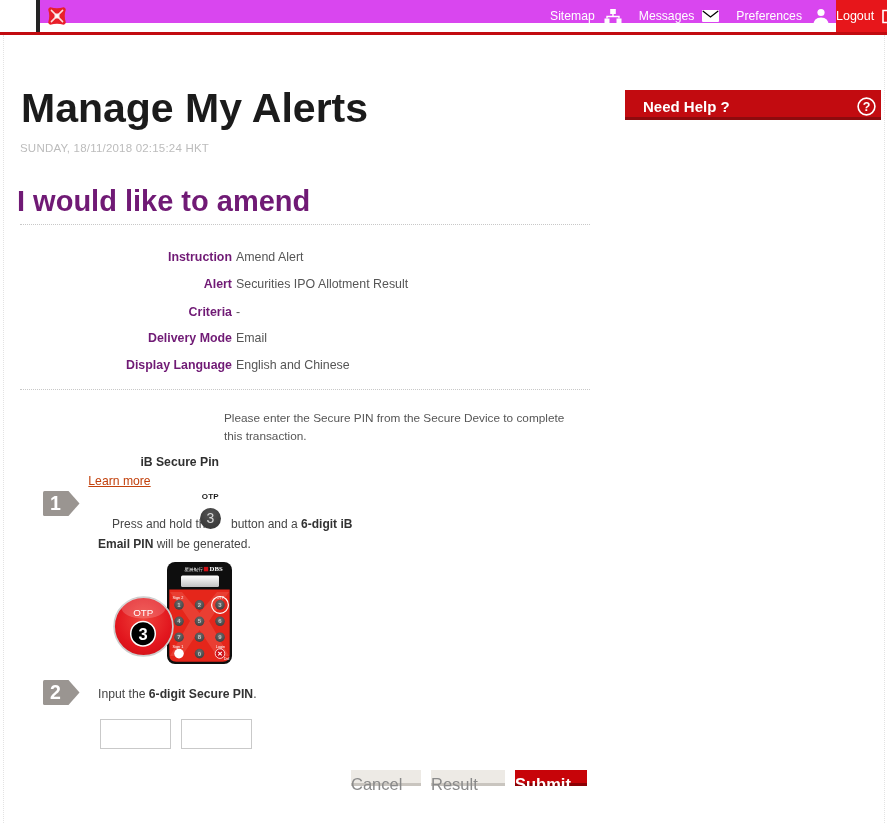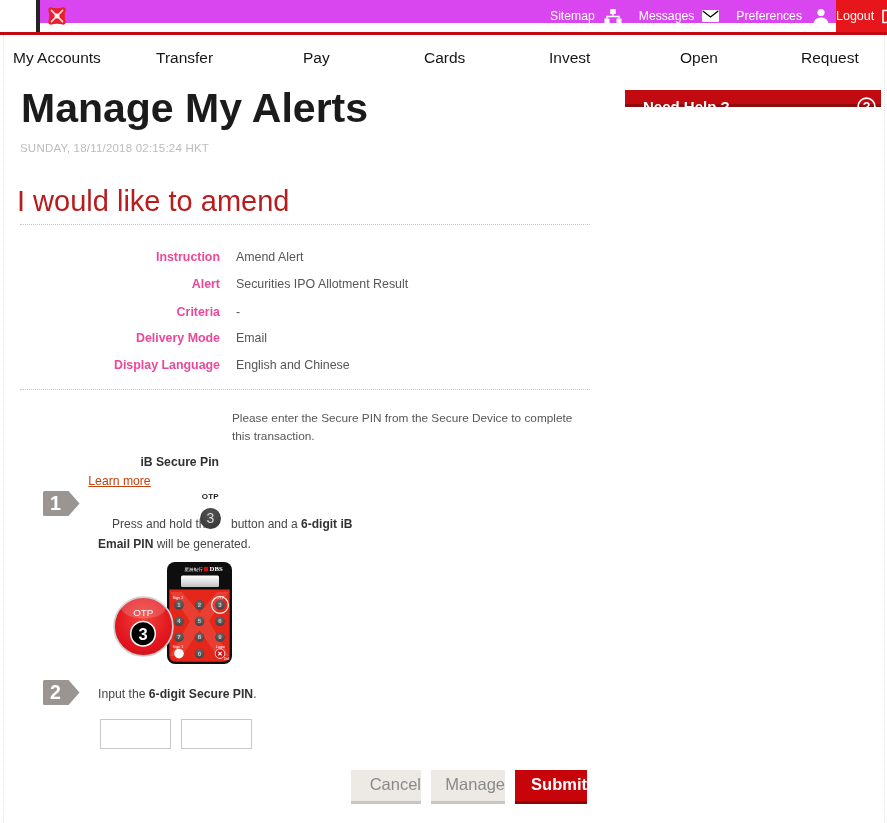--- a/index.html
+++ b/index.html
@@ -19,52 +19,52 @@
 #nav { position:absolute; left:0; top:35px; width:887px; height:45px; background:#fff; }
 #nav span { position:absolute; top:14px; font-size:15.5px; color:#161616; }
 
 
 #lline { position:absolute; left:3px; top:35px; bottom:0; border-left:1px dotted #e3e3e3; }
 #rline { position:absolute; left:884px; top:35px; bottom:0; border-left:1px dotted #e3e3e3; }
 
 h1 { position:absolute; left:21px; top:85px; font-size:41px; font-weight:700; color:#1b1b1b; letter-spacing:0px; }
 #date { position:absolute; left:20px; top:142px; font-size:11.5px; letter-spacing:0.2px; color:#bcbcbc; }
 
-#needhelp { position:absolute; left:625px; top:90px; width:256px; height:17px; background:#c20b10; border-bottom:3px solid #8e0b0e; color:#fff; }
+#needhelp { position:absolute; left:625px; top:90px; width:256px; height:30px; background:#c20b10; border-bottom:3px solid #8e0b0e; color:#fff; }
 #needhelp .t { position:absolute; left:18px; top:8px; font-size:15px; font-weight:700; }
 #needhelp svg { position:absolute; right:5px; top:7px; }
 
-h2 { position:absolute; left:17px; top:185px; font-size:29px; font-weight:400; color:#b91c1c; }
+h2 { position:absolute; left:17px; top:185px; font-size:29px; font-weight:700; color:#701a75; }
 #hr1 { position:absolute; left:20px; top:224px; width:570px; border-top:1px dotted #c8c8c8; }
 #hr2 { position:absolute; left:20px; top:389px; width:570px; border-top:1px dotted #c8c8c8; }
 
-.flabel { position:absolute; left:20px; width:200px; text-align:right; font-size:12.4px; font-weight:700; color:#ec4899; }
+.flabel { position:absolute; left:32px; width:200px; text-align:right; font-size:12.4px; font-weight:700; color:#701a75; }
 .fval { position:absolute; left:236px; font-size:12.4px; color:#565656; }
 
-#please { position:absolute; left:232px; top:410px; width:400px; font-size:11.8px; color:#565656; line-height:17.5px; }
+#please { position:absolute; left:224px; top:410px; width:400px; font-size:11.8px; color:#565656; line-height:17.5px; }
 
 #iblabel { position:absolute; left:20px; top:455px; width:199px; text-align:right; font-size:12.2px; font-weight:700; color:#303030; }
 #learnmore { position:absolute; left:20px; top:474px; width:199px; text-align:center; font-size:12.2px; color:#c2410c; text-decoration:underline; }
 #otplabel { position:absolute; left:20px; top:492px; width:199px; text-align:right; font-size:8px; font-weight:700; color:#1c1c1c; letter-spacing:0.3px; }
 
 .badge { position:absolute; width:37px; height:25px; }
 #badge1 { left:43px; top:491px; }
 #badge2 { left:43px; top:680px; }
 
 .stext { position:absolute; font-size:12px; color:#464646; }
 #circle3 { position:absolute; left:200px; top:508px; width:21px; height:21px; border-radius:50%; background:radial-gradient(circle at 50% 30%, #555 0%, #404040 55%, #333 100%); color:#d8d8d8; font-size:14px; font-weight:400; text-align:center; line-height:21px; }
 
 #devicewrap { position:absolute; left:112px; top:559px; }
 
 #step2text { position:absolute; left:98px; top:687px; font-size:12.2px; color:#464646; }
 .pinbox { position:absolute; top:719px; width:71px; height:30px; background:#fff; border:1px solid #c9c9c9; }
 #pin1 { left:100px; }
 #pin2 { left:181px; }
 
-.btn { position:absolute; top:770px; height:34px; border:none; font-family:"Liberation Sans", sans-serif; text-align:right; }
+.btn { position:absolute; top:770px; height:16px; border:none; font-family:"Liberation Sans", sans-serif; text-align:left; }
 #btncancel { left:351px; width:70px; background:#edeae5; color:#8a8a8a; font-size:16.5px; line-height:29px; border-bottom:3px solid #c9c5bf; }
 #btnamend { left:431px; width:74px; background:#edeae5; color:#8a8a8a; font-size:16.5px; line-height:29px; border-bottom:3px solid #c9c5bf; }
 #btnsubmit { left:515px; width:72px; background:#c70409; color:#fff; font-size:16.5px; font-weight:700; line-height:29px; border-bottom:3px solid #8b0105; }
 b { font-weight:700; color:#333; }
 </style>
 </head>
 <body>
 <div id="page">
 
   <div id="topbar">
@@ -107,29 +107,20 @@
     </div>
     <div id="logout">Logout
       <svg width="16" height="15" viewBox="0 0 16 15" style="margin-left:8px;">
         <path d="M10,5 L10,1.5 L1,1.5 L1,13.5 L10,13.5 L10,10" stroke="#fff" stroke-width="1.6" fill="none"></path>
         <path d="M6,7.5 L14,7.5 M11.5,4.5 L14.5,7.5 L11.5,10.5" stroke="#fff" stroke-width="1.6" fill="none"></path>
       </svg>
     </div>
   </div>
   <div id="redstrip"></div>
 
-  <div id="nav">
-    <span style="left:13px;">My Accounts</span>
-    <span style="left:156px;">Transfer</span>
-    <span style="left:303px;">Pay</span>
-    <span style="left:424px;">Cards</span>
-    <span style="left:549px;">Invest</span>
-    <span style="left:680px;">Open</span>
-    <span style="left:801px;">Request</span>
-  </div>
 
   <div id="lline"></div>
   <div id="rline"></div>
 
   <h1>Manage My Alerts</h1>
   <div id="date">SUNDAY, 18/11/2018 02:15:24 HKT</div>
 
   <div id="needhelp">
     <span class="t">Need Help ?</span>
     <svg width="19" height="19" viewBox="0 0 19 19">
@@ -246,16 +237,16 @@
   <div class="badge" id="badge2"><svg width="37" height="25" viewBox="0 0 37 25">
         <path d="M1.5,0 L25.5,0 L36.5,12.5 L25.5,25 L1.5,25 Q0,25 0,23.5 L0,1.5 Q0,0 1.5,0 Z" fill="#9a9591"></path>
         <text x="12.5" y="19.4" font-size="19.5" font-weight="700" fill="#fff" text-anchor="middle" font-family="Liberation Sans">2</text>
       </svg></div>
   <div id="step2text">Input the <b>6-digit Secure PIN</b>.</div>
 
   <div class="pinbox" id="pin1"></div>
   <div class="pinbox" id="pin2"></div>
 
   <div class="btn" id="btncancel">Cancel</div>
-  <div class="btn" id="btnamend">Manage</div>
+  <div class="btn" id="btnamend">Result</div>
   <div class="btn" id="btnsubmit">Submit</div>
 
 </div>
 
 </body></html>

